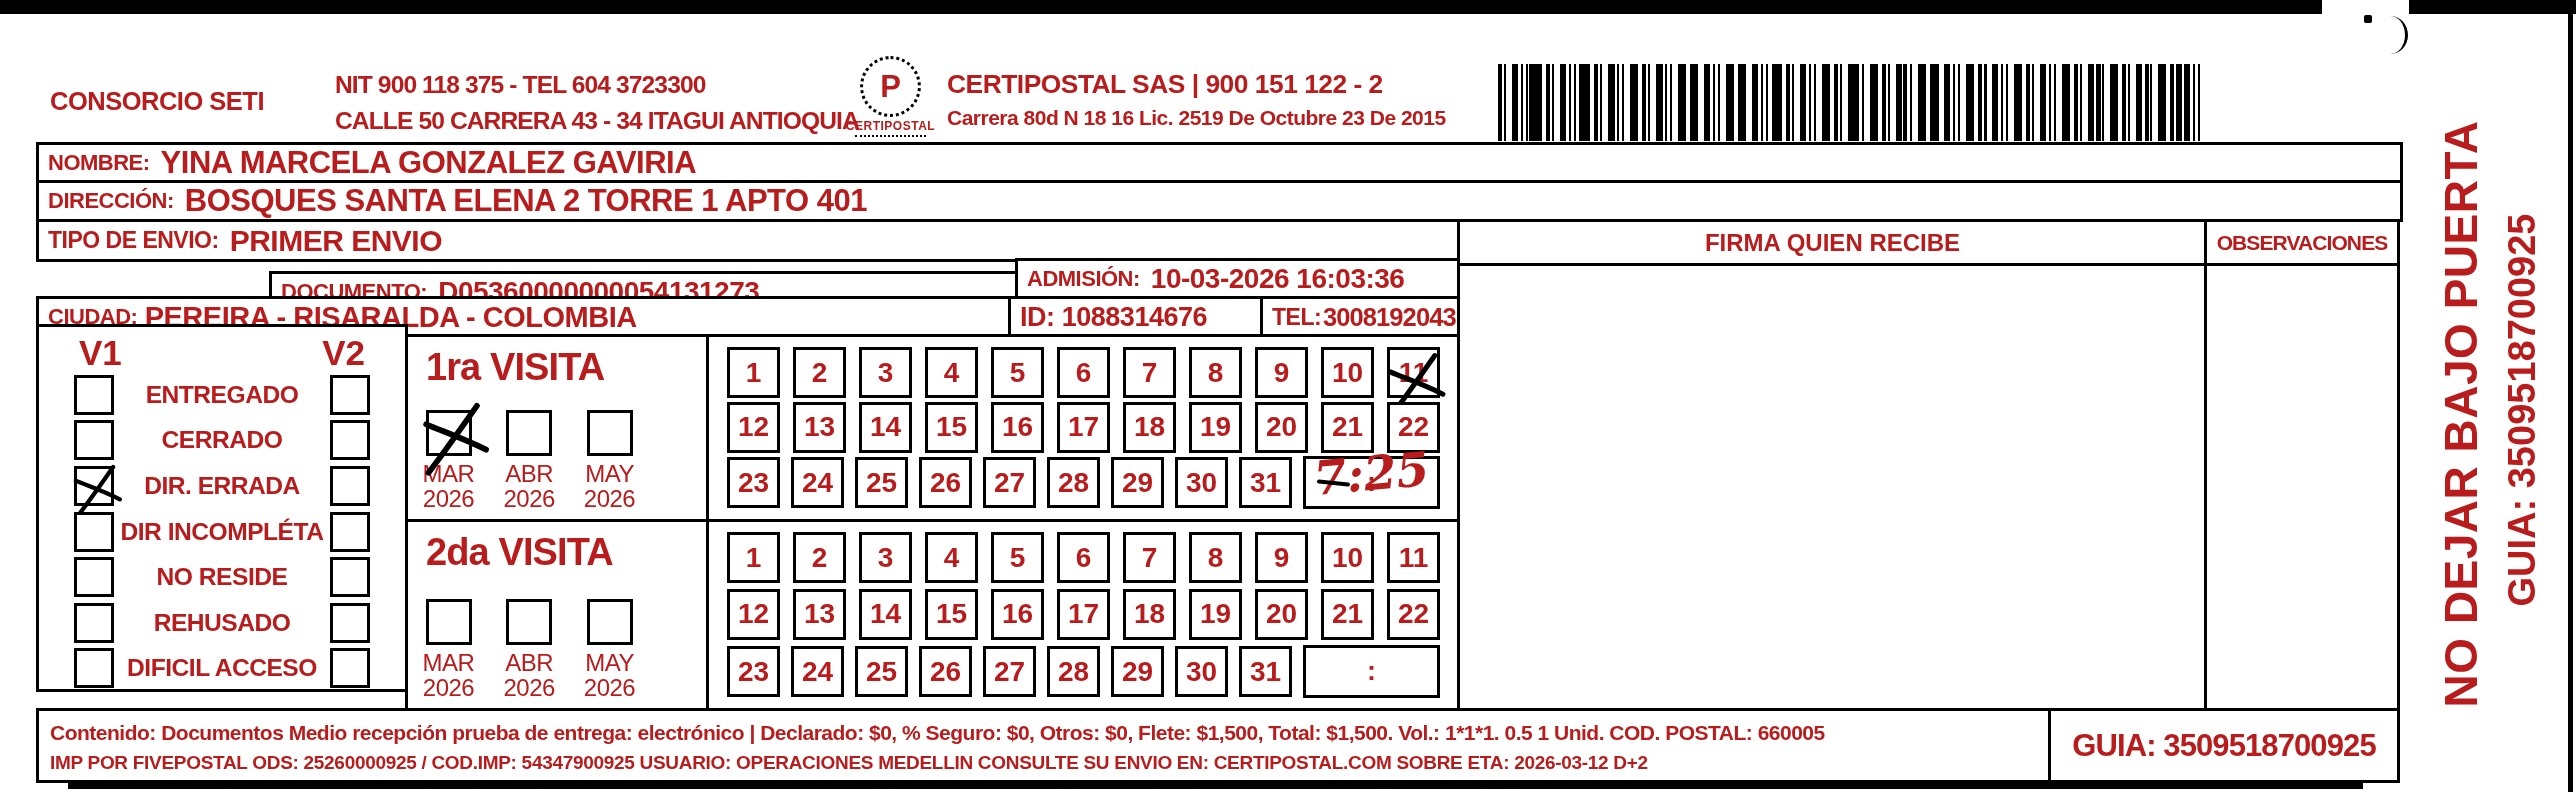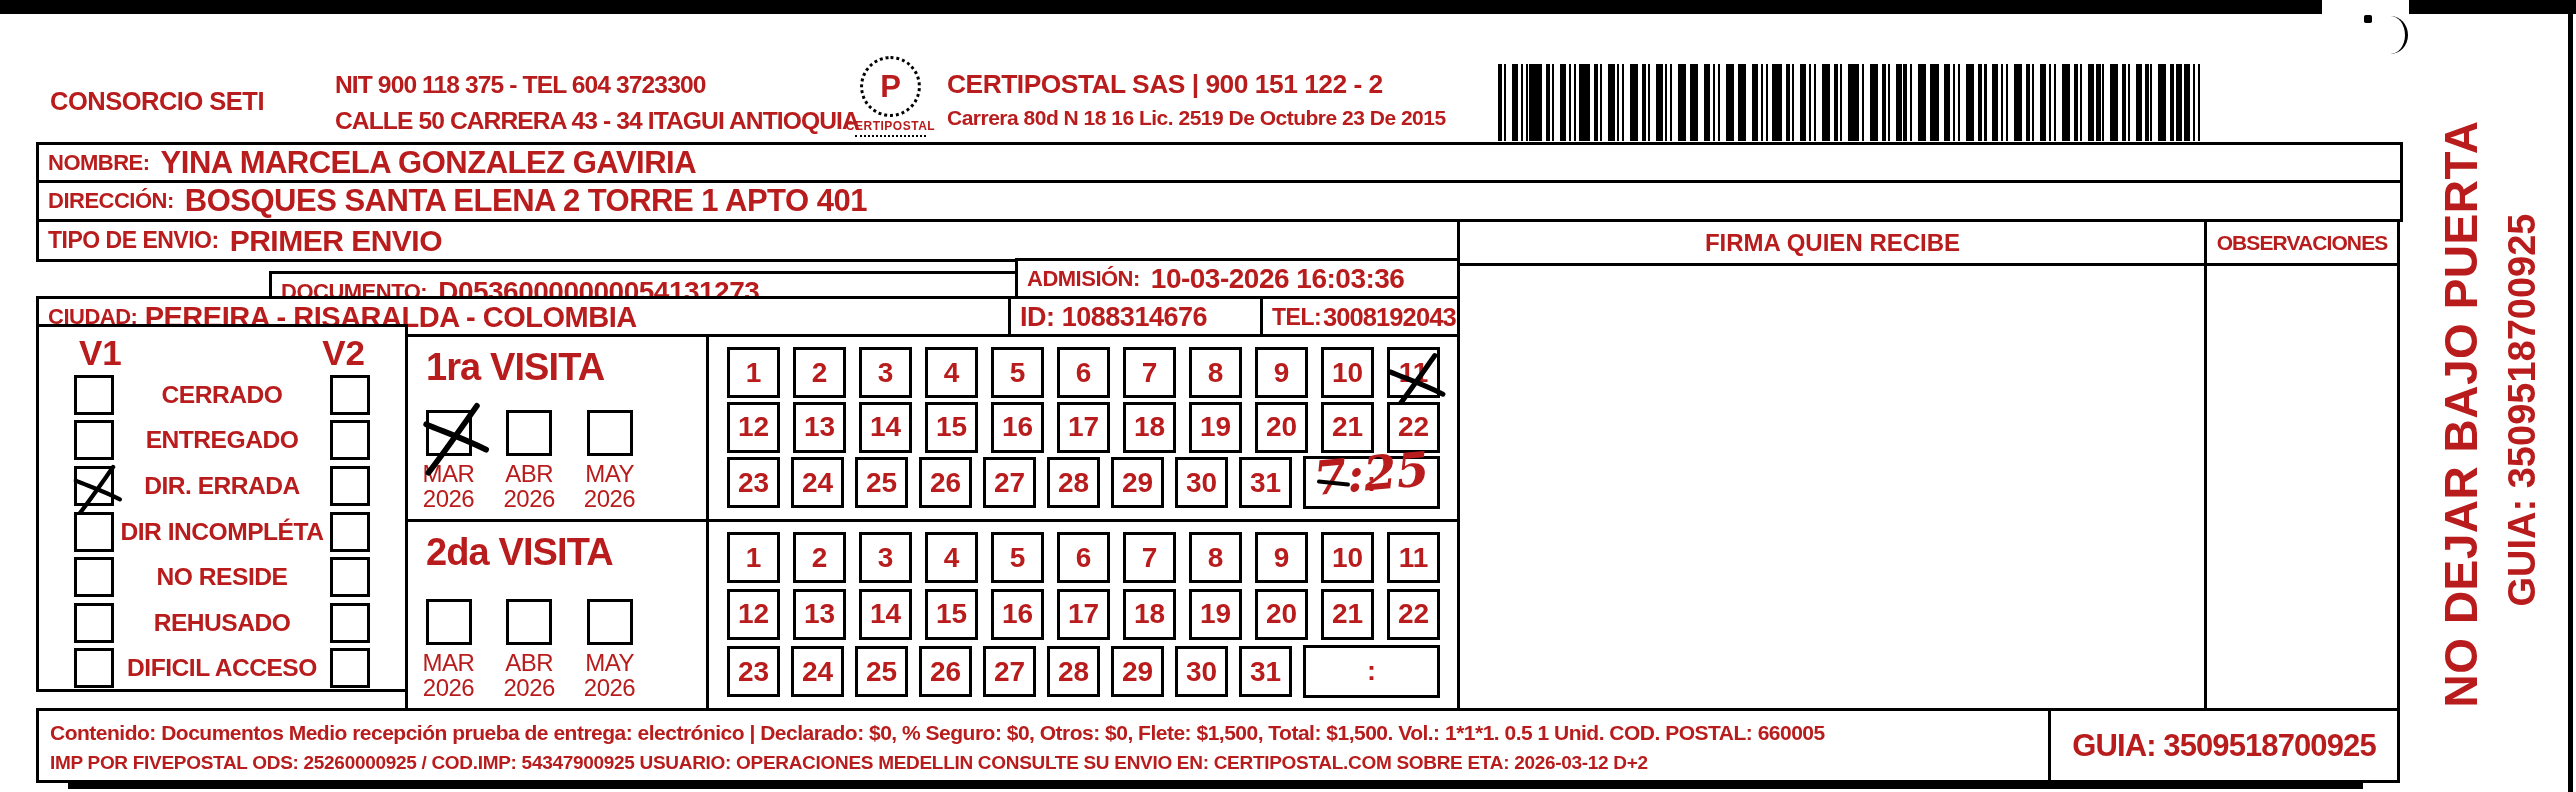--- a/index.html
+++ b/index.html
@@ -158,26 +158,26 @@
   </div>
 
   <div class="cell status-panel" style="left:36px;top:324px;width:372px;height:368px;">
     <div class="vhead">
       <span>V1</span>
       <span>V2</span>
     </div>
     <div id="status-options">
         <div class="status-row">
           <span class="cb"></span>
+          <span class="opt-label">ENTREGADO</span>
+          <span class="cb"></span>
+        </div>
+        <div class="status-row">
+          <span class="cb"></span>
           <span class="opt-label">CERRADO</span>
-          <span class="cb"></span>
-        </div>
-        <div class="status-row">
-          <span class="cb"></span>
-          <span class="opt-label">ENTREGADO</span>
           <span class="cb"></span>
         </div>
         <div class="status-row">
           <span class="cb">
             <svg viewBox="0 0 66 66" class="xmark">
               <path d="M8 22 C22 28 40 34 60 44"></path>
               <path d="M52 6 C42 20 24 46 10 64"></path>
             </svg>
           </span>
           <span class="opt-label">DIR. ERRADA</span>

